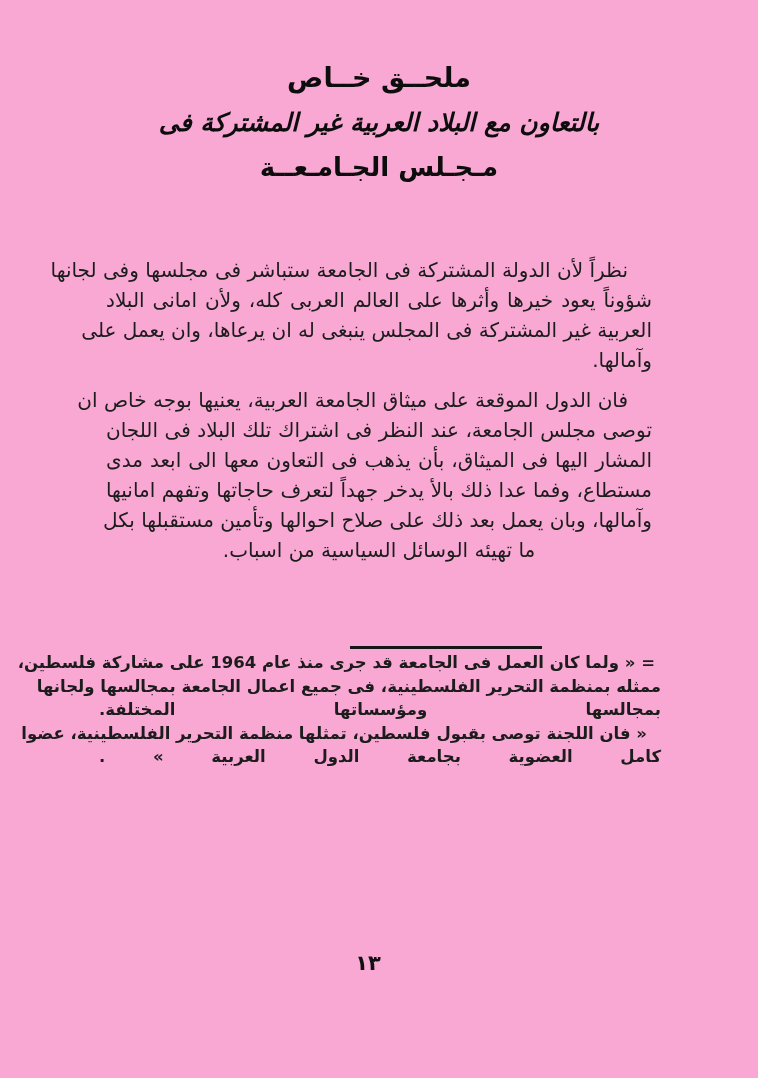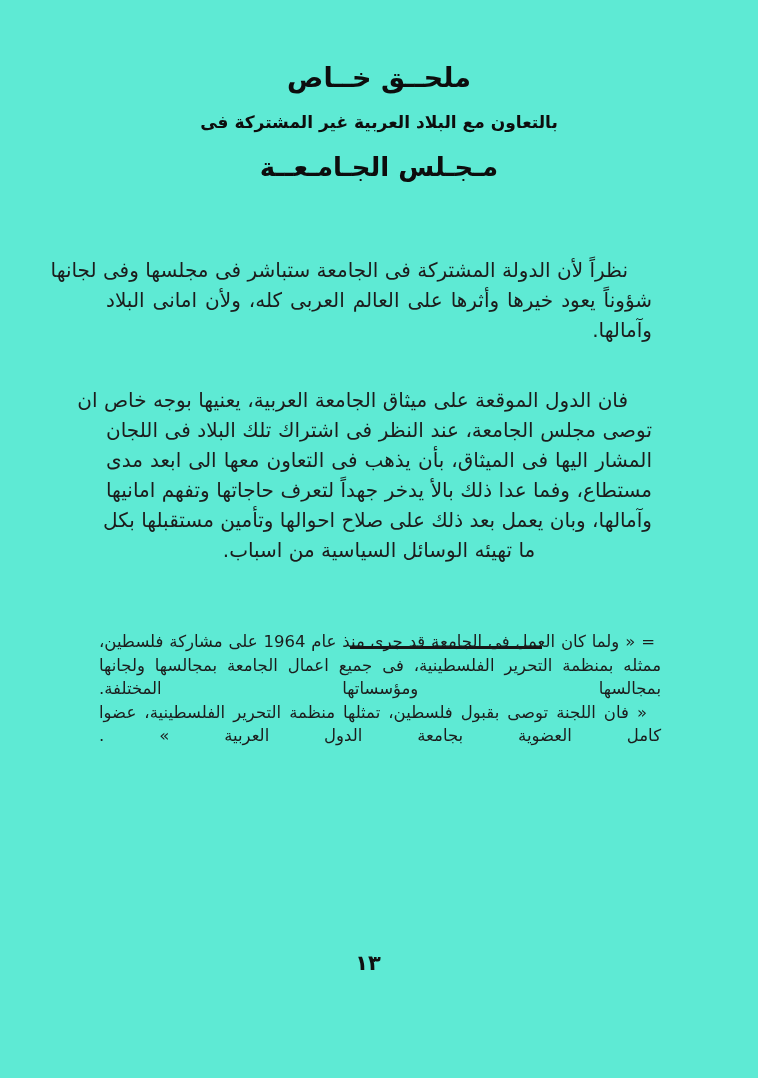--- a/index.html
+++ b/index.html
@@ -5,38 +5,38 @@
   html, body {
     margin: 0;
     padding: 0;
     background: #e8e8e6;
   }
   .page {
     position: relative;
     width: 758px;
     height: 1078px;
     margin: 0 auto;
-    background: #5eead4;
+    background: #f9a8d4;
     direction: rtl;
     font-family: "DejaVu Sans", sans-serif;
     color: #1c1c1c;
     overflow: hidden;
   }
   
   .title-block {
     position: absolute;
     top: 55px;
     right: 104px;
     left: 104px;
     text-align: center;
     font-weight: bold;
     color: #0d0d0d;
   }
   .title-line-1 { font-size: 27px; line-height: 45px; letter-spacing: 1px; }
-  .title-line-2 { font-size: 17px; line-height: 45px; }
+  .title-line-2 { font-size: 25px; line-height: 45px; font-style: italic; }
   .title-line-3 { font-size: 26px; line-height: 45px; letter-spacing: 1px; }
   
   .para {
     position: absolute;
     right: 106px;
     width: 546px;
   }
   .para-1 { top: 255px; }
   .para-2 { top: 385px; }
   .bline {
@@ -55,23 +55,24 @@
   .footnote-rule {
     position: absolute;
     top: 646px;
     left: 350px;
     width: 192px;
     height: 3px;
     background: #161616;
   }
   .footnote {
     position: absolute;
-    top: 630px;
+    top: 651px;
     right: 97px;
     width: 562px;
+    font-weight: bold;
   }
   .fline {
     font-size: 16.5px;
     line-height: 23.5px;
     white-space: nowrap;
     text-align: justify;
     text-align-last: justify;
   }
   
   .page-number {
@@ -93,20 +94,21 @@
 
   <header class="title-block">
     <div class="title-line-1">ملحــق خــاص</div>
     <div class="title-line-2">بالتعاون مع البلاد العربية غير المشتركة فى</div>
     <div class="title-line-3">مـجـلس الجـامـعــة</div>
   </header>
 
   <section class="para para-1">
     <div class="bline i-lg">نظراً لأن الدولة المشتركة فى الجامعة ستباشر فى مجلسها وفى لجانها</div>
     <div class="bline">شؤوناً يعود خيرها وأثرها على العالم العربى كله، ولأن امانى البلاد</div>
+    <div class="bline">العربية غير المشتركة فى المجلس ينبغى له ان يرعاها، وان يعمل على</div>
     <div class="bline last-right">وآمالها.</div>
   </section>
 
   <section class="para para-2">
     <div class="bline i-lg">فان الدول الموقعة على ميثاق الجامعة العربية، يعنيها بوجه خاص ان</div>
     <div class="bline">توصى مجلس الجامعة، عند النظر فى اشتراك تلك البلاد فى اللجان</div>
     <div class="bline">المشار اليها فى الميثاق، بأن يذهب فى التعاون معها الى ابعد مدى</div>
     <div class="bline">مستطاع، وفما عدا ذلك بالأ يدخر جهداً لتعرف حاجاتها وتفهم امانيها</div>
     <div class="bline">وآمالها، وبان يعمل بعد ذلك على صلاح احوالها وتأمين مستقبلها بكل</div>
     <div class="bline last-center">ما تهيئه الوسائل السياسية من اسباب.</div>

